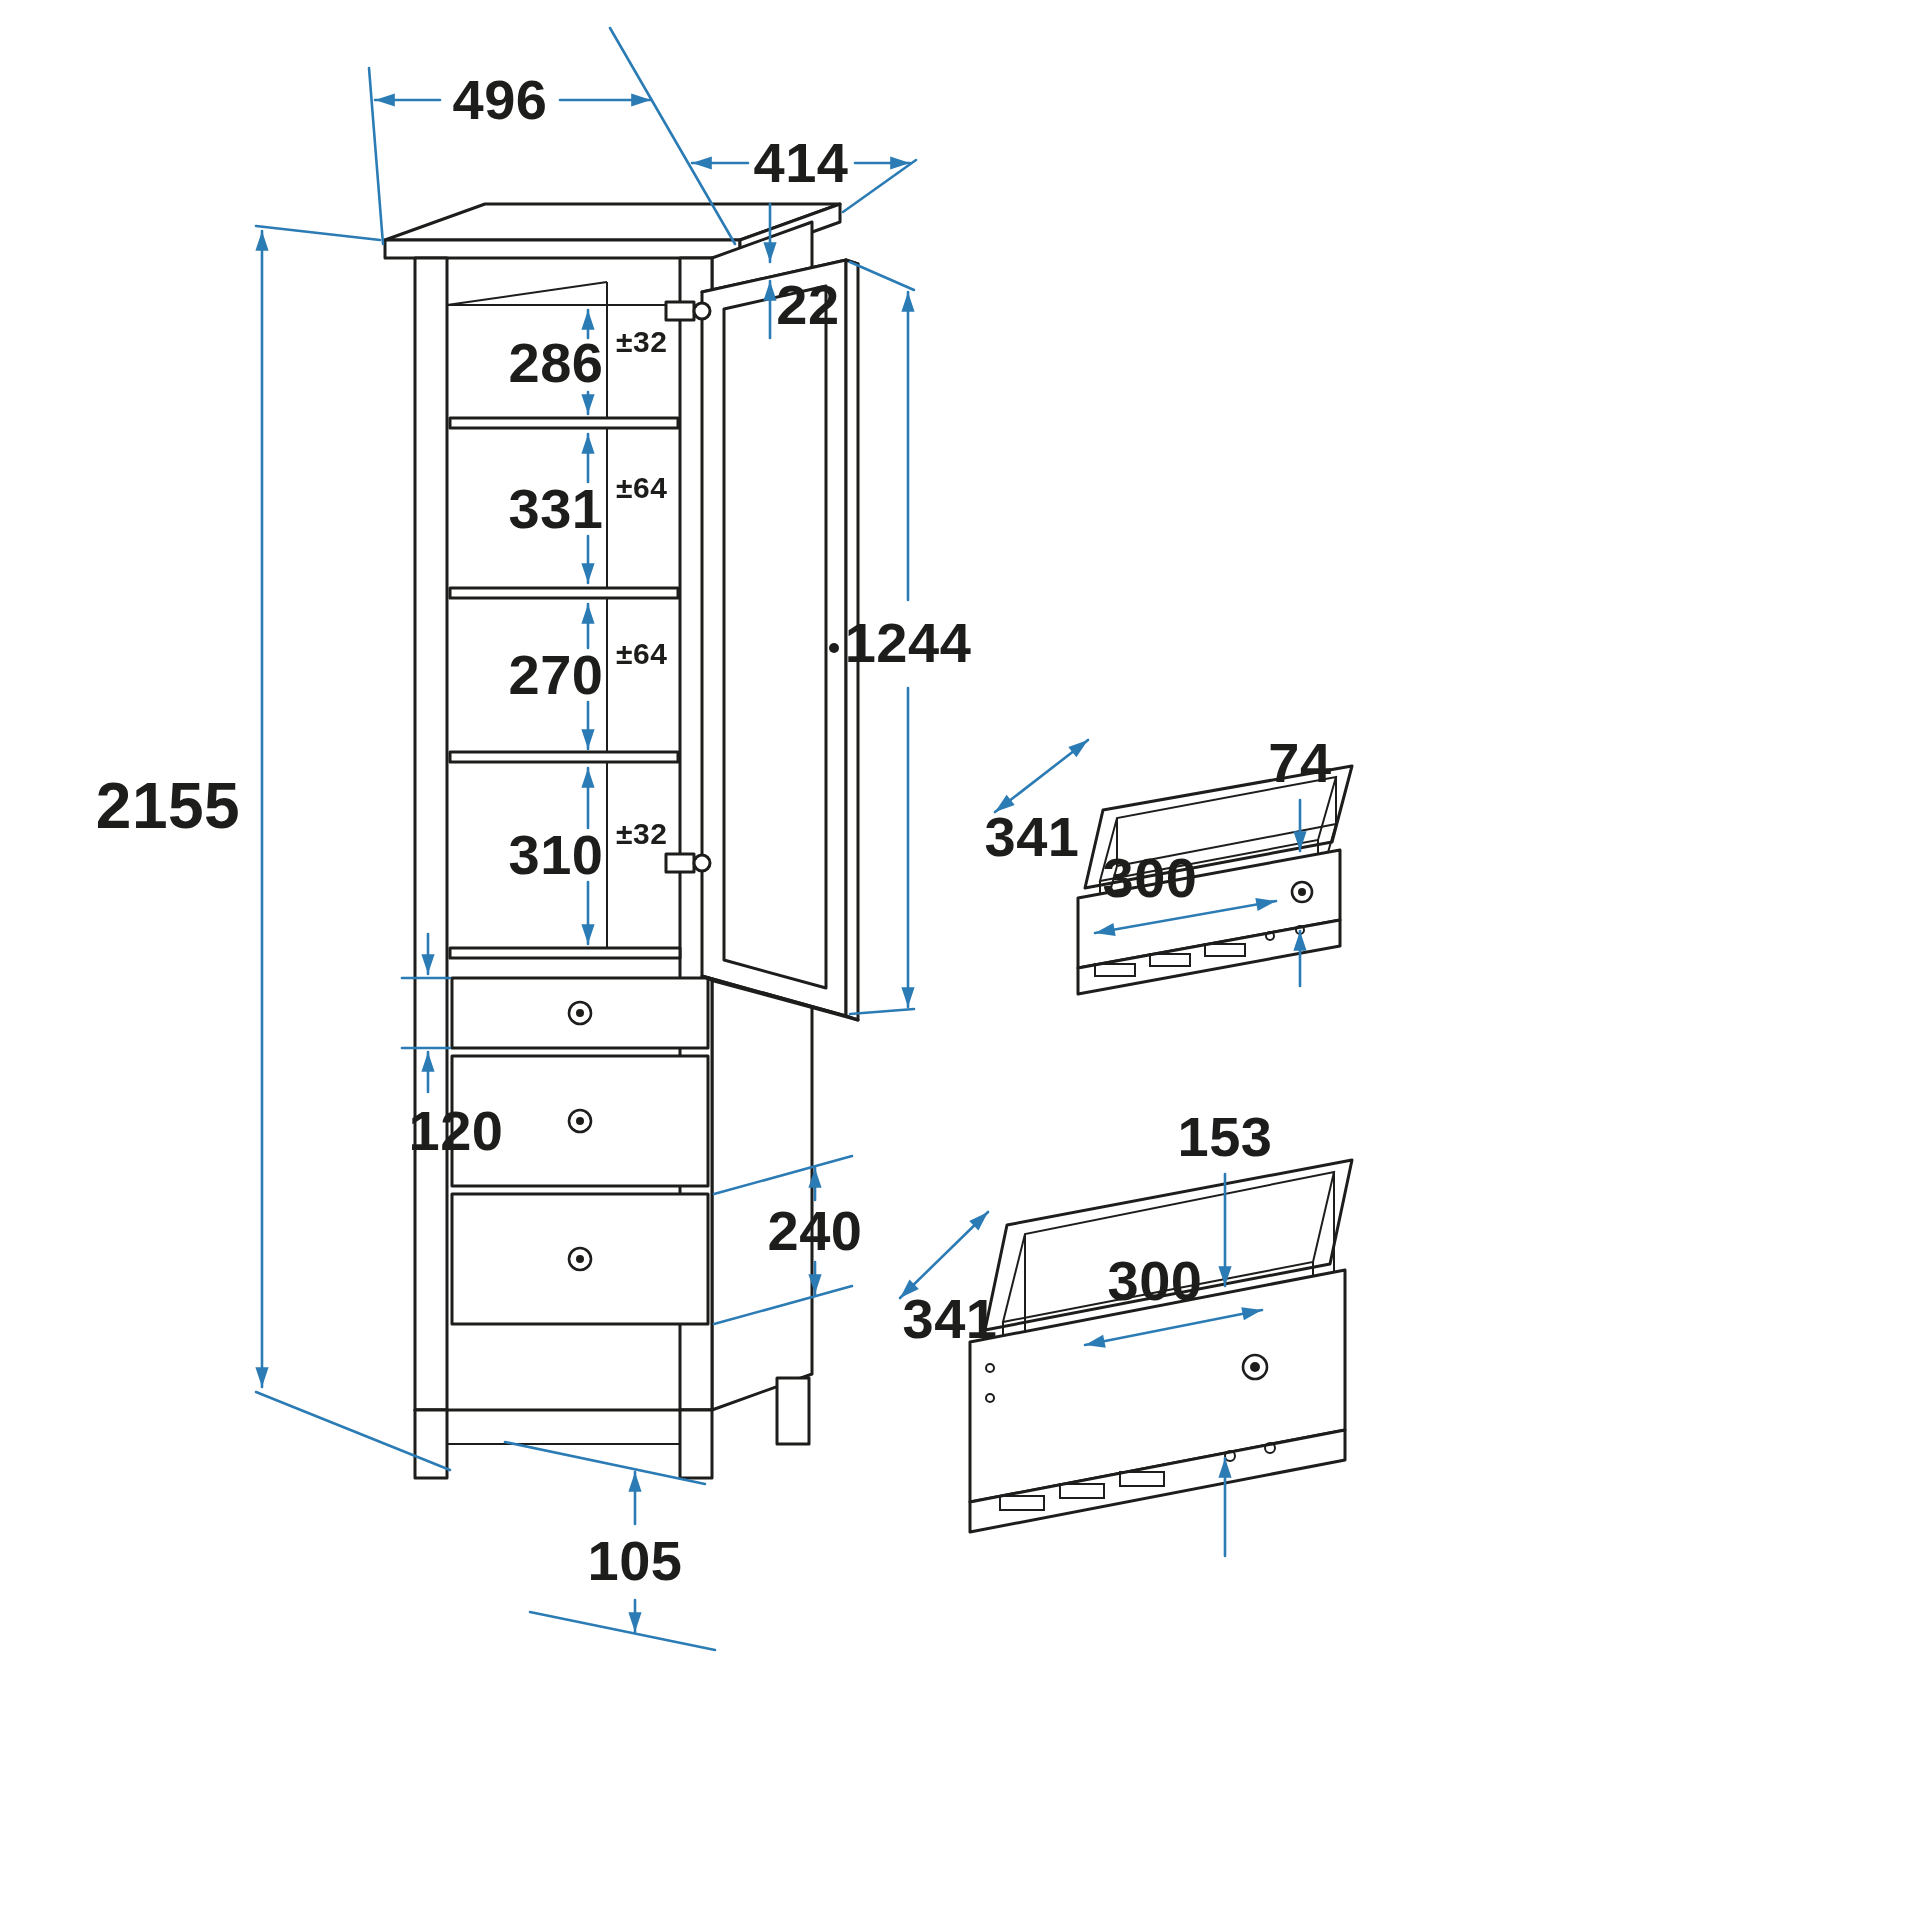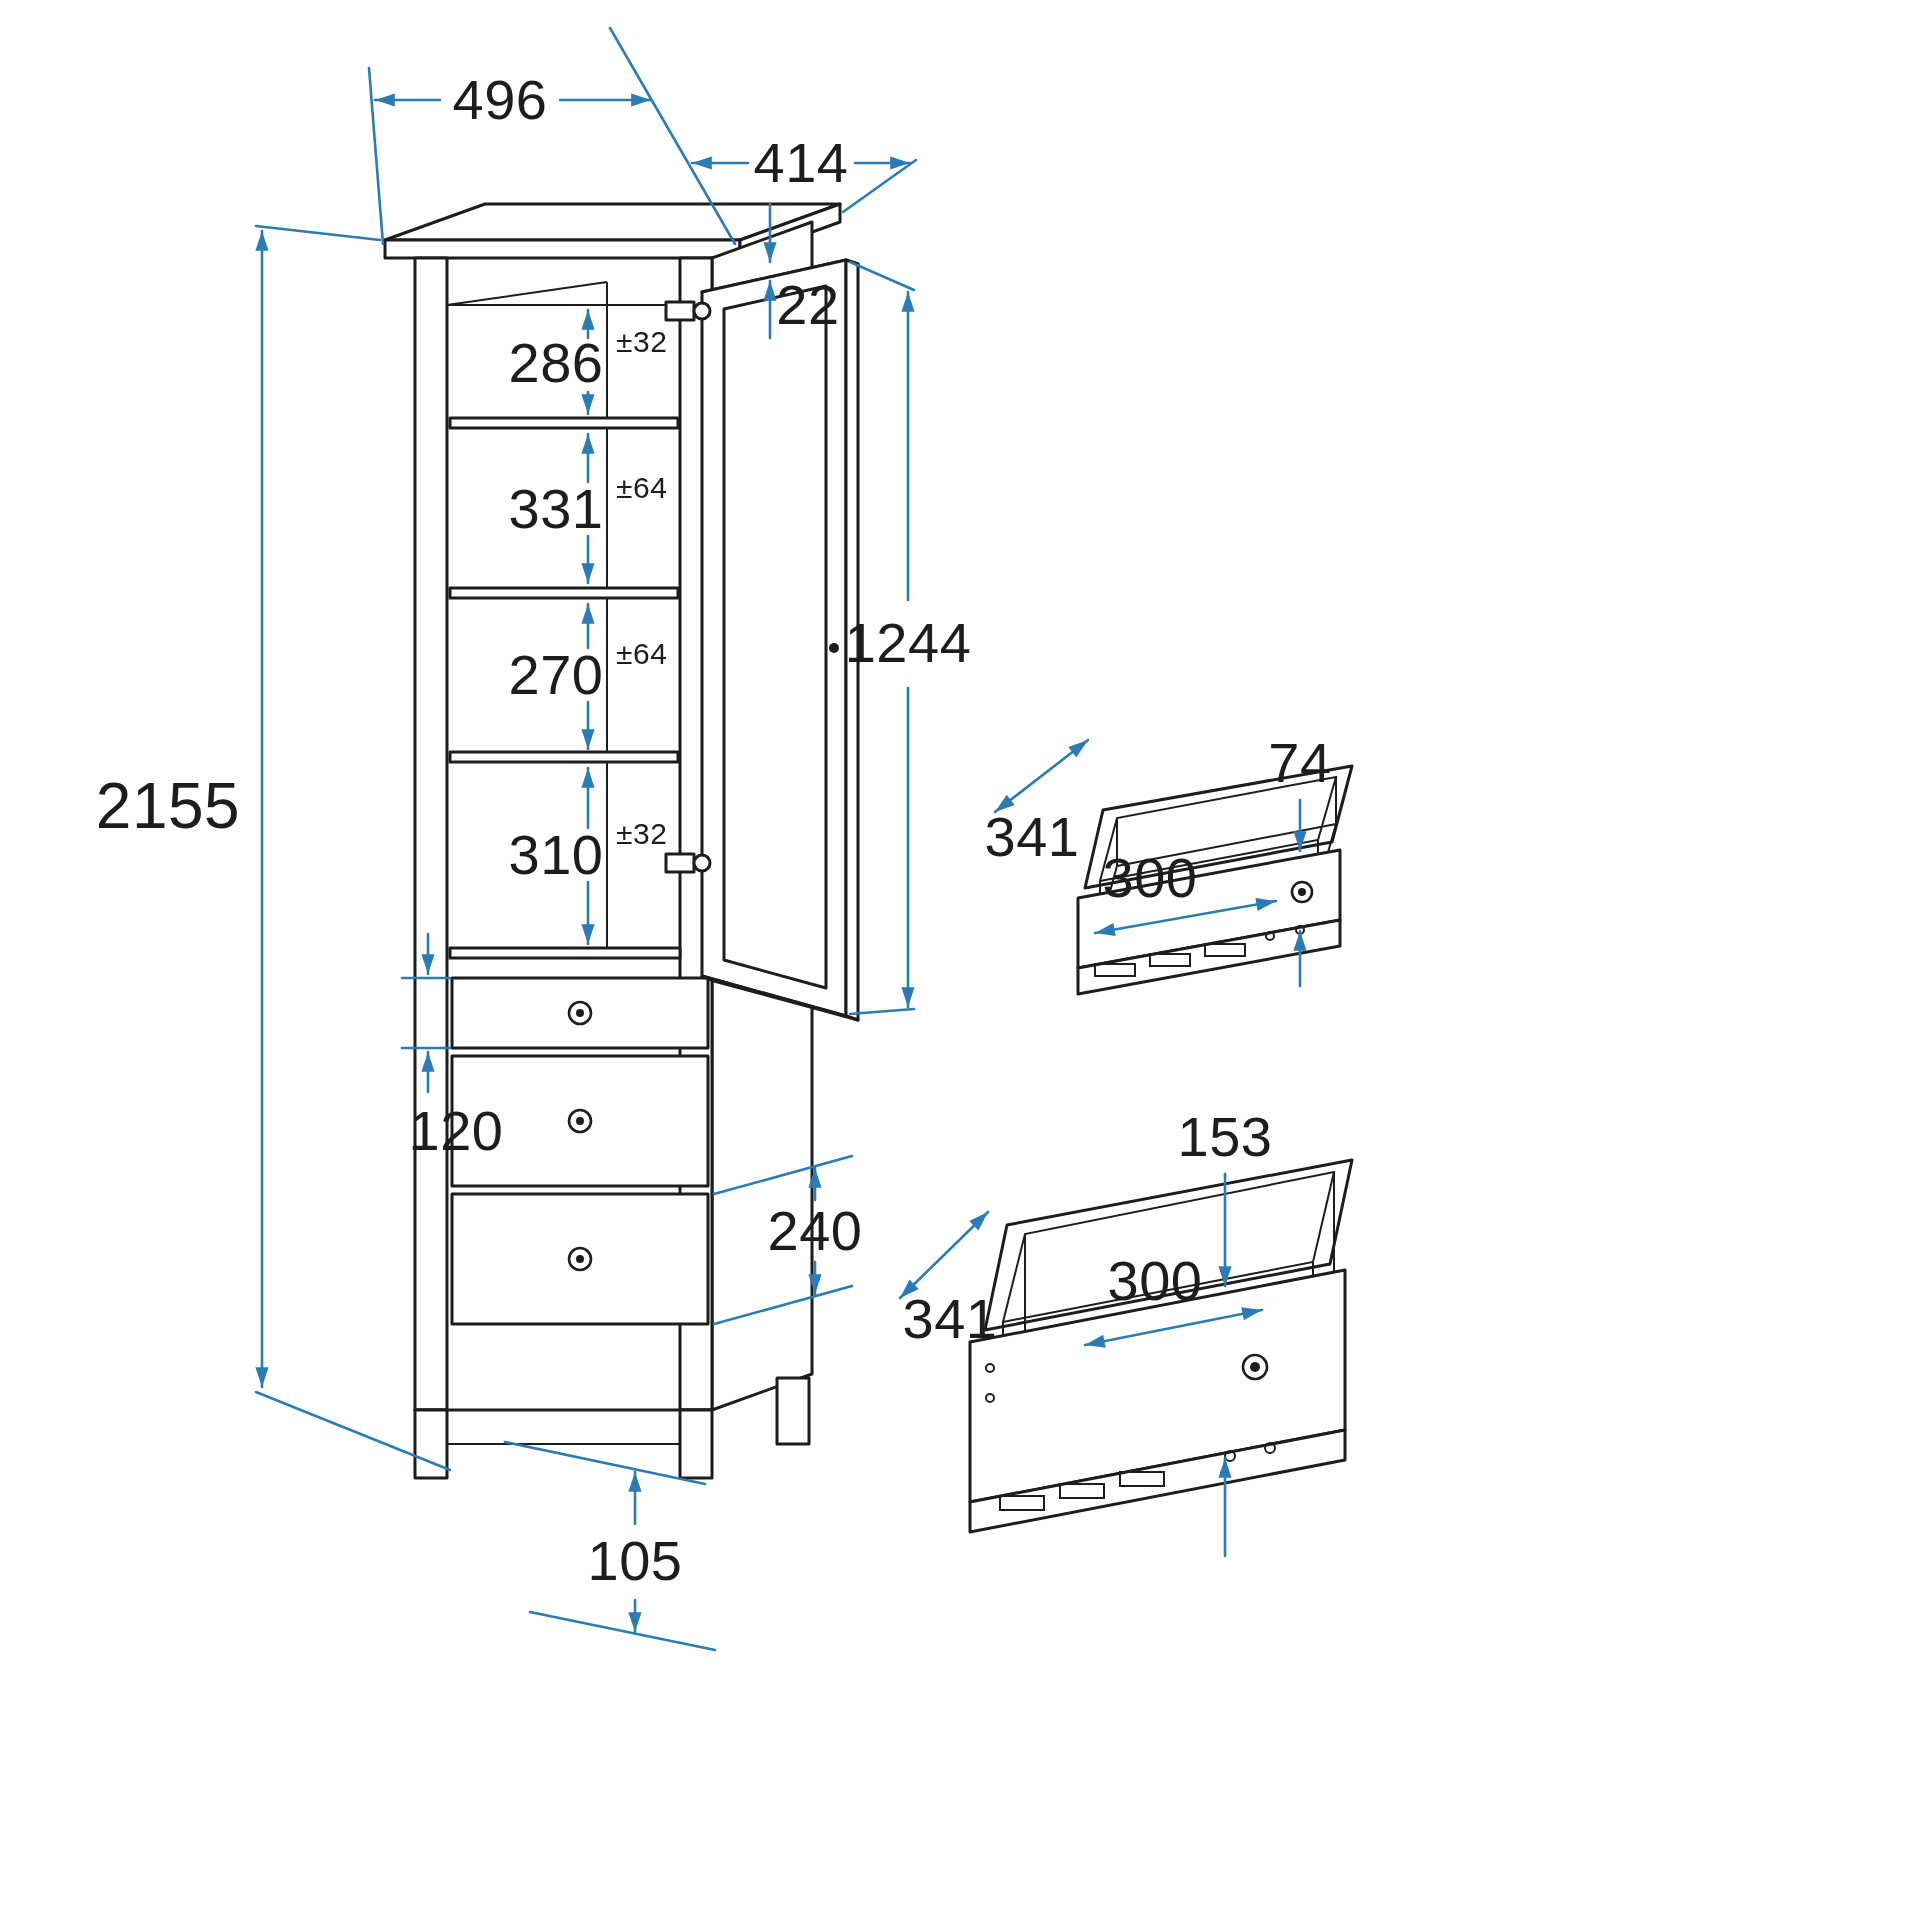--- a/index.html
+++ b/index.html
@@ -1,16 +1,16 @@
 <!DOCTYPE html>
 <html><head>
 <meta charset="utf-8">
 <style>
   html,body{margin:0;padding:0;background:#ffffff;}
-  .canvas{position:relative;width:1920px;height:1920px;background:#ffffff;overflow:hidden;}
+  .canvas{position:relative;width:1920px;height:1920px;background:#ffffff;overflow:hidden;font-weight:bold;}
   svg{position:absolute;left:0;top:0;}
   .ln{stroke:#1d1d1b;stroke-width:3;fill:none;stroke-linejoin:round;stroke-linecap:round;}
   .lnf{stroke:#1d1d1b;stroke-width:3;fill:#ffffff;stroke-linejoin:round;}
   .lnt{stroke:#1d1d1b;stroke-width:2;fill:none;}
   .dim{stroke:#2b7bb5;stroke-width:2.6;fill:none;stroke-linecap:round;}
   .knob{stroke:#1d1d1b;stroke-width:2.6;fill:#ffffff;}
   .knobdot{fill:#1d1d1b;stroke:none;}
   text{font-family:"Liberation Sans", sans-serif;fill:#1d1d1b;letter-spacing:0.5px;}
   .num{font-size:56px;}
   .numL{font-size:64px;}

